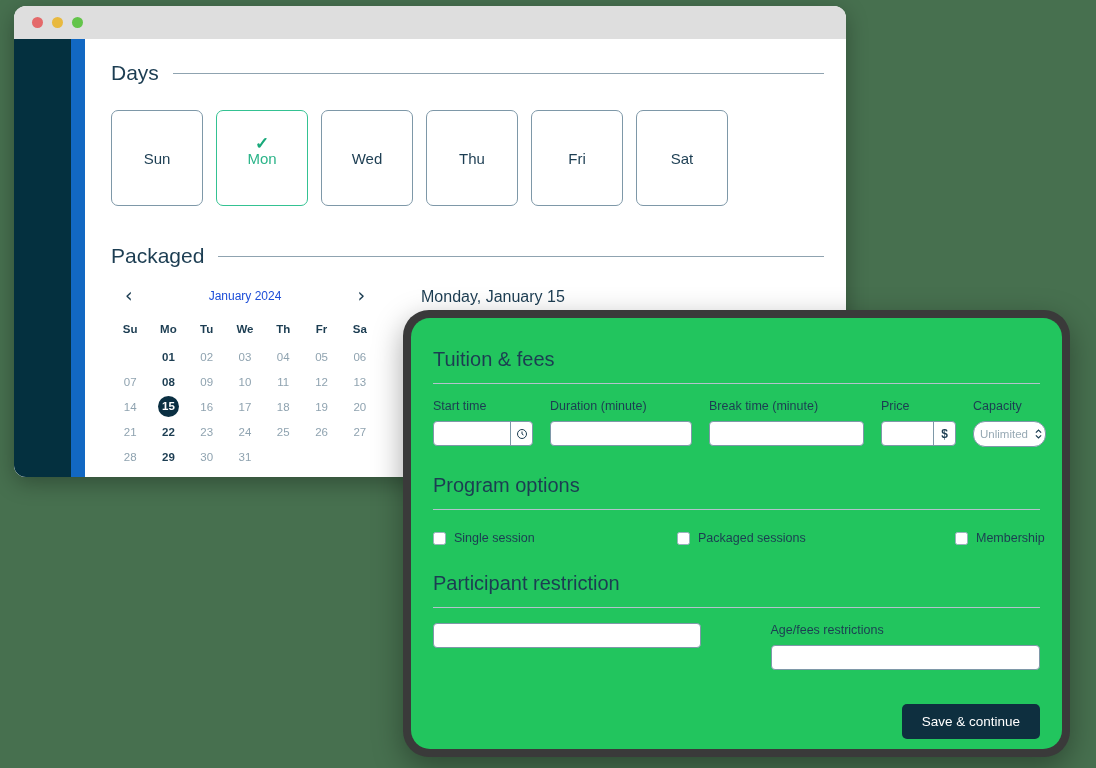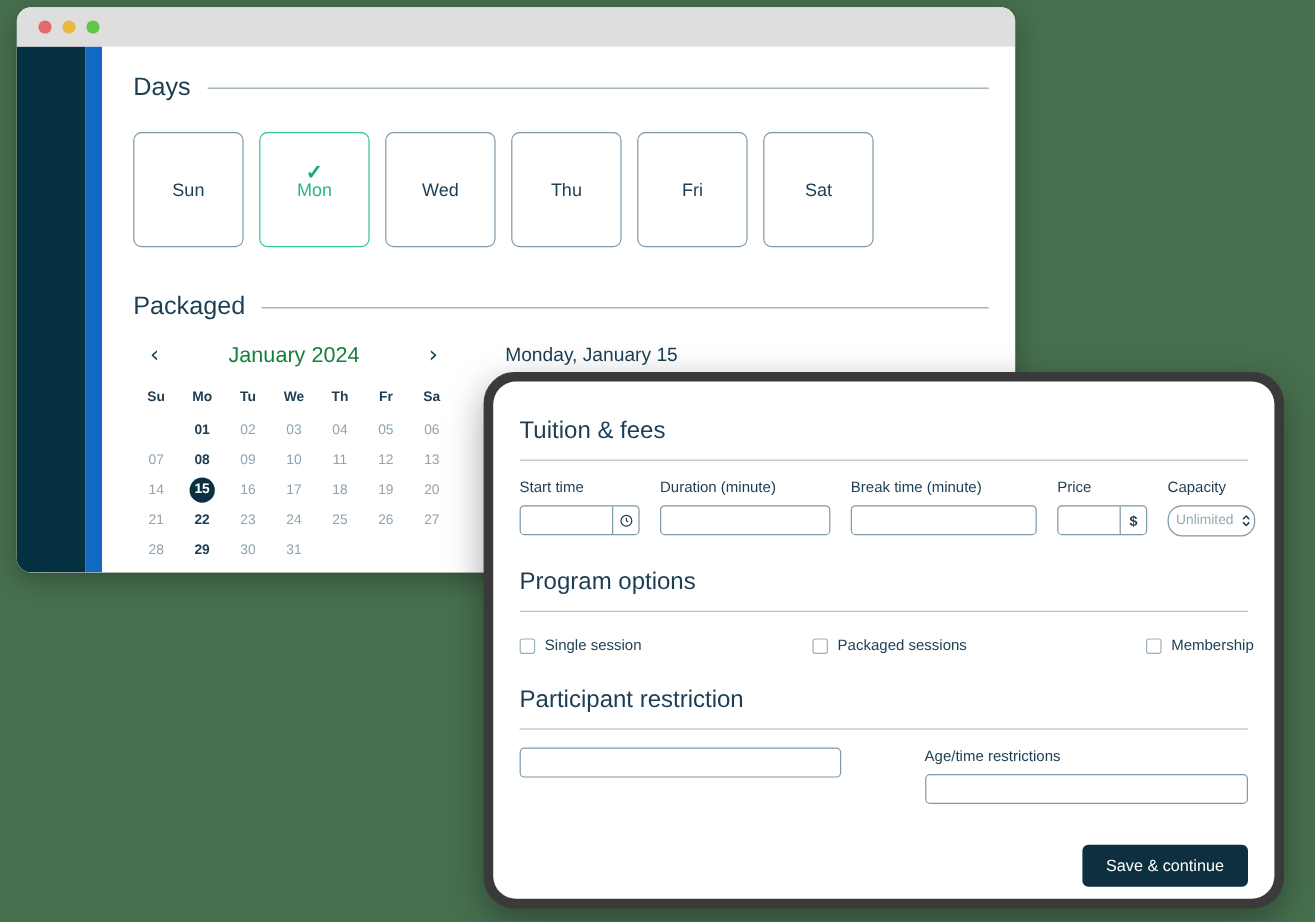--- a/index.html
+++ b/index.html
@@ -132,22 +132,22 @@
     margin-bottom: 14px;
   }
   .cal-nav .arrow {
     font-size: 19px;
     color: #1c3d52;
     cursor: pointer;
     line-height: 1;
     font-family: "DejaVu Sans", sans-serif;
   }
   .cal-nav .month {
-    font-size: 18px;
-    color: #15803d;
+    font-size: 12px;
+    color: #1d4ed8;
   }
   table.cal-grid {
     width: 100%;
     border-collapse: collapse;
   }
   table.cal-grid th {
     font-size: 11.5px;
     font-weight: bold;
     color: #1c3d52;
     padding: 4px 0 9px 0;
@@ -204,21 +204,21 @@
     background: #3a3a3a;
     border-radius: 26px;
     box-shadow: 0 10px 30px rgba(0,0,0,0.35);
   }
   .panel {
     position: absolute;
     left: 411px;
     top: 318px;
     width: 651px;
     height: 431px;
-    background: #ffffff;
+    background: #22c55e;
     border-radius: 19px;
     padding: 30px 22px 0 22px;
     overflow: hidden;
   }
 
   .p-head { margin-bottom: 0; }
   .p-head .title {
     font-size: 20px;
     color: #1c3d52;
     font-weight: 400;
@@ -576,21 +576,21 @@
     <div class="p-head">
       <span class="title">Participant restriction</span>
     </div>
     <div class="p-rule"></div>
 
     <div class="gender-row">
       <div class="field g-left">
         <input class="tall-input" type="text" value="" style="">
       </div>
       <div class="field g-right">
-        <span class="field-label">Age/time restrictions</span>
+        <span class="field-label">Age/fees restrictions</span>
         <input class="tall-input" type="text" value="" style="">
       </div>
     </div>
   </div>
 
   <div class="footer">
     <button class="primary-btn">Save &amp; continue</button>
   </div>
 </div>
 

